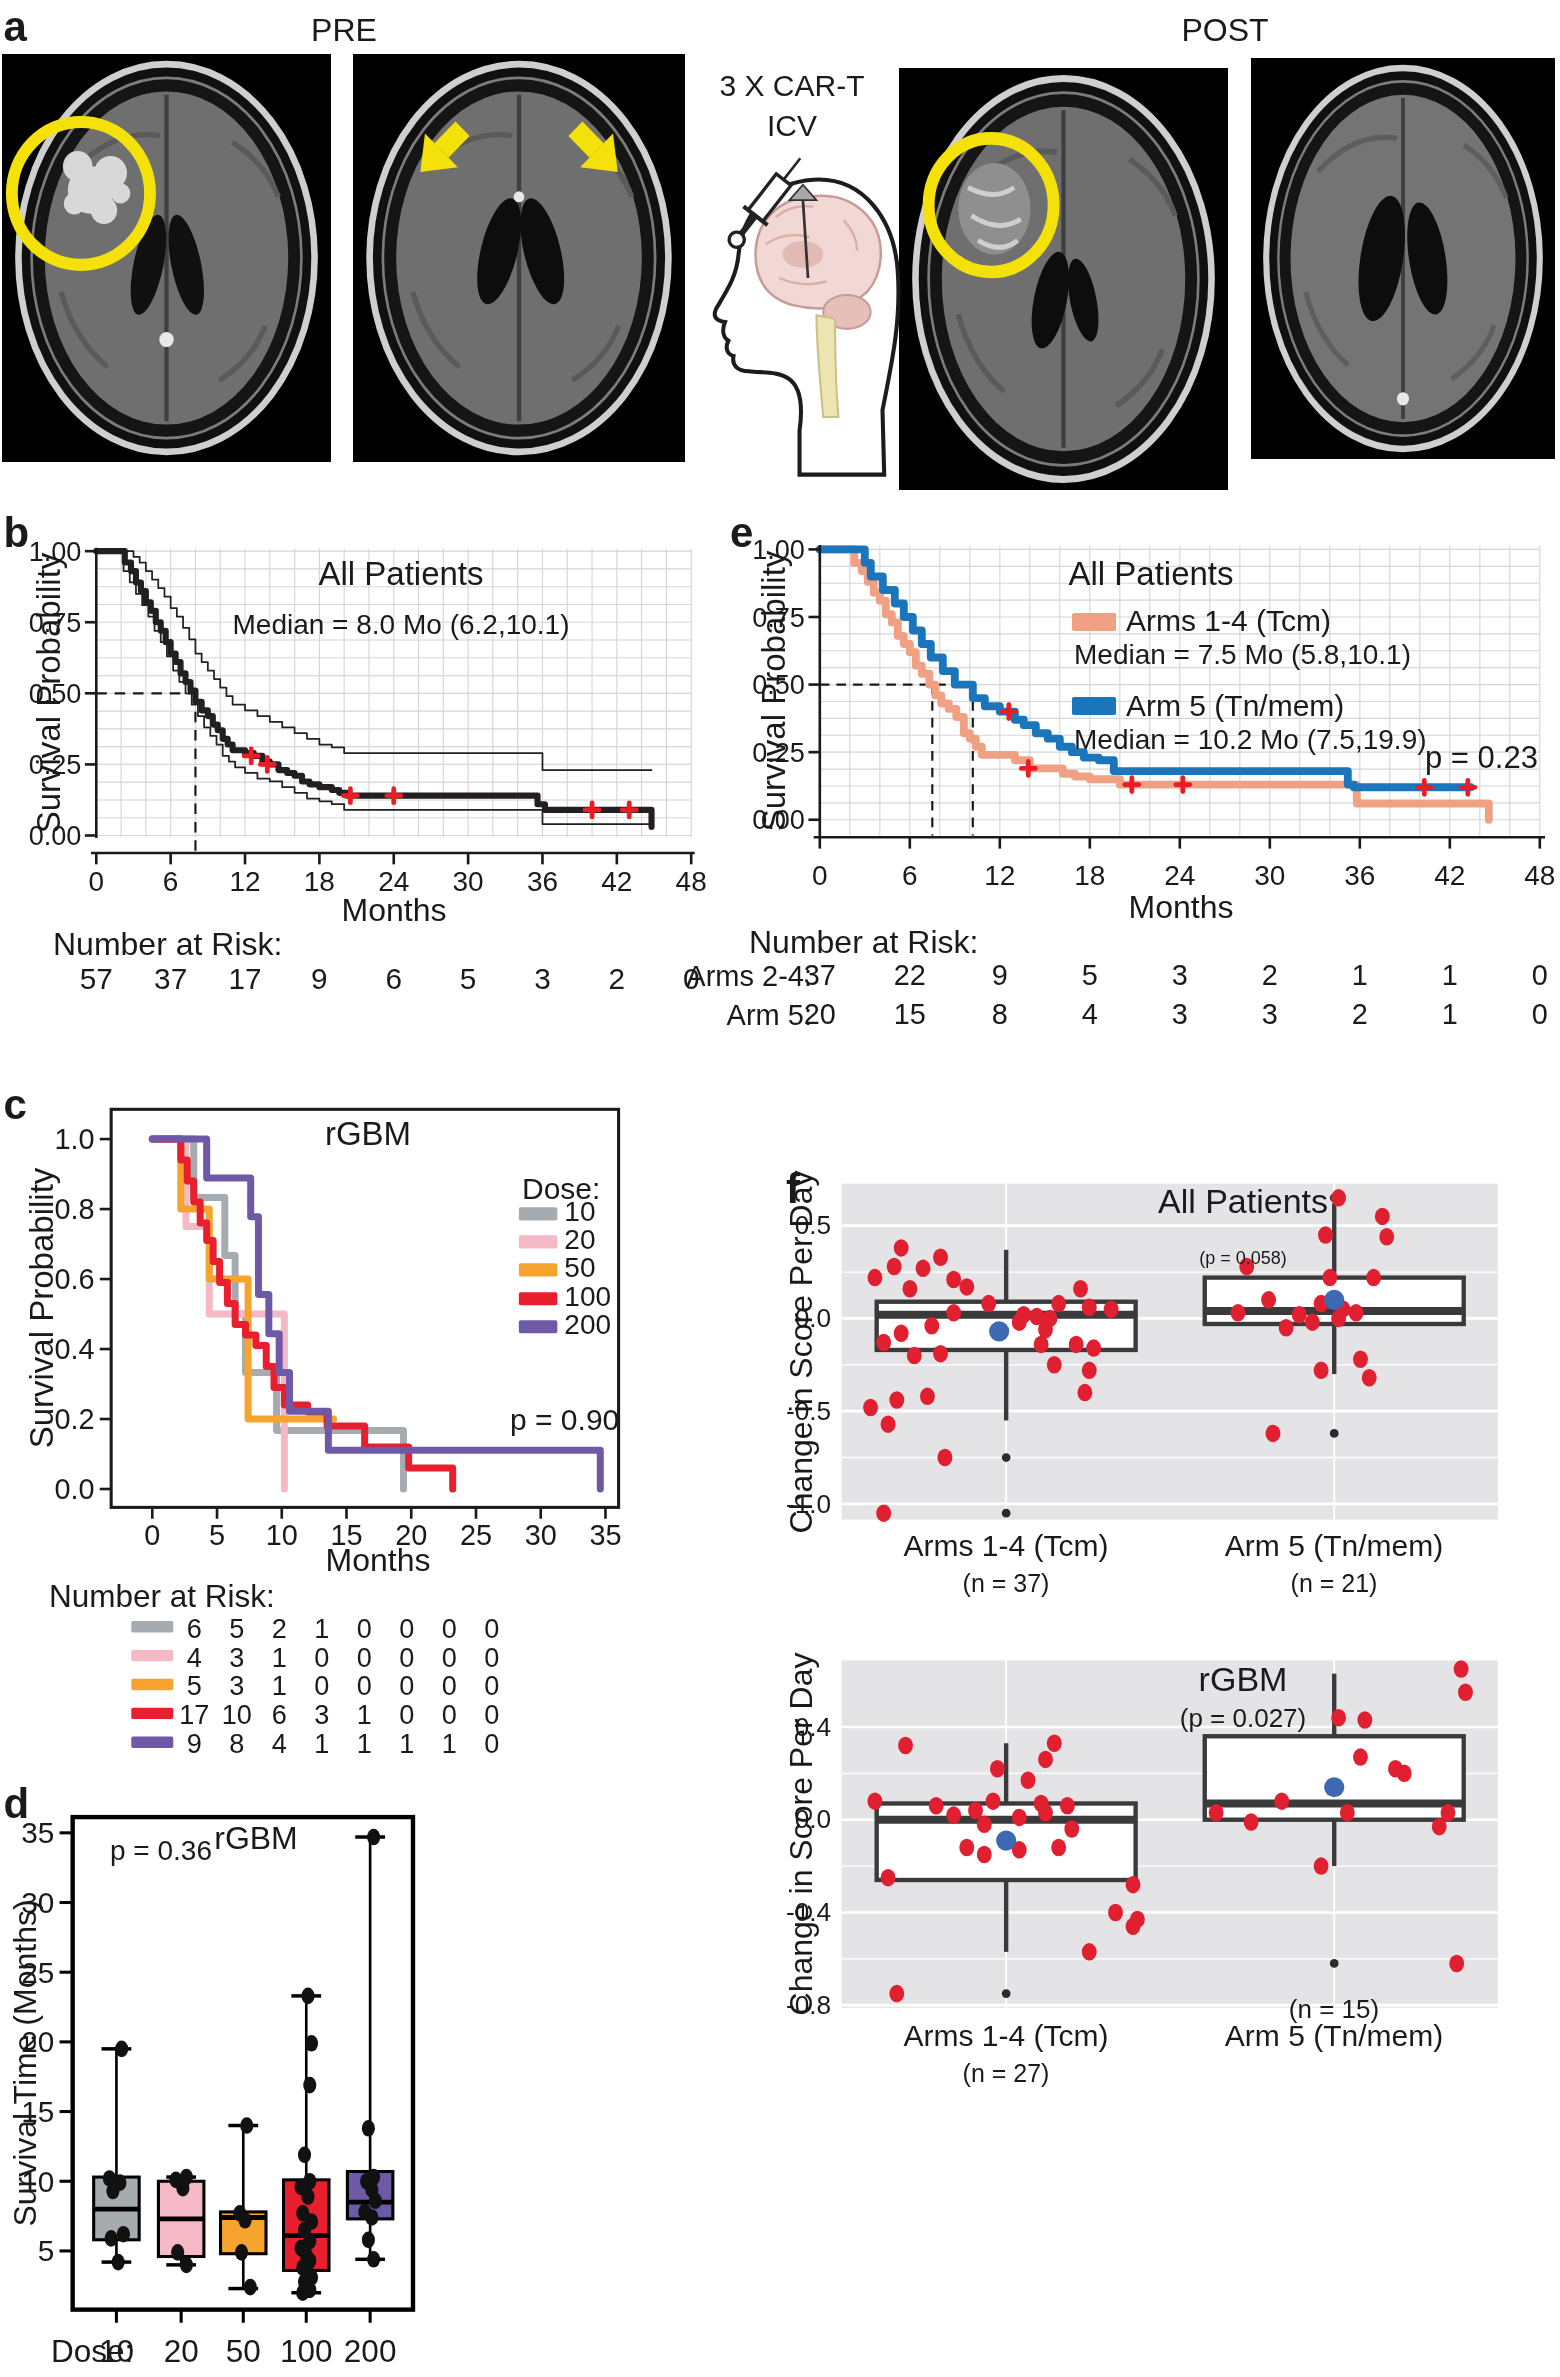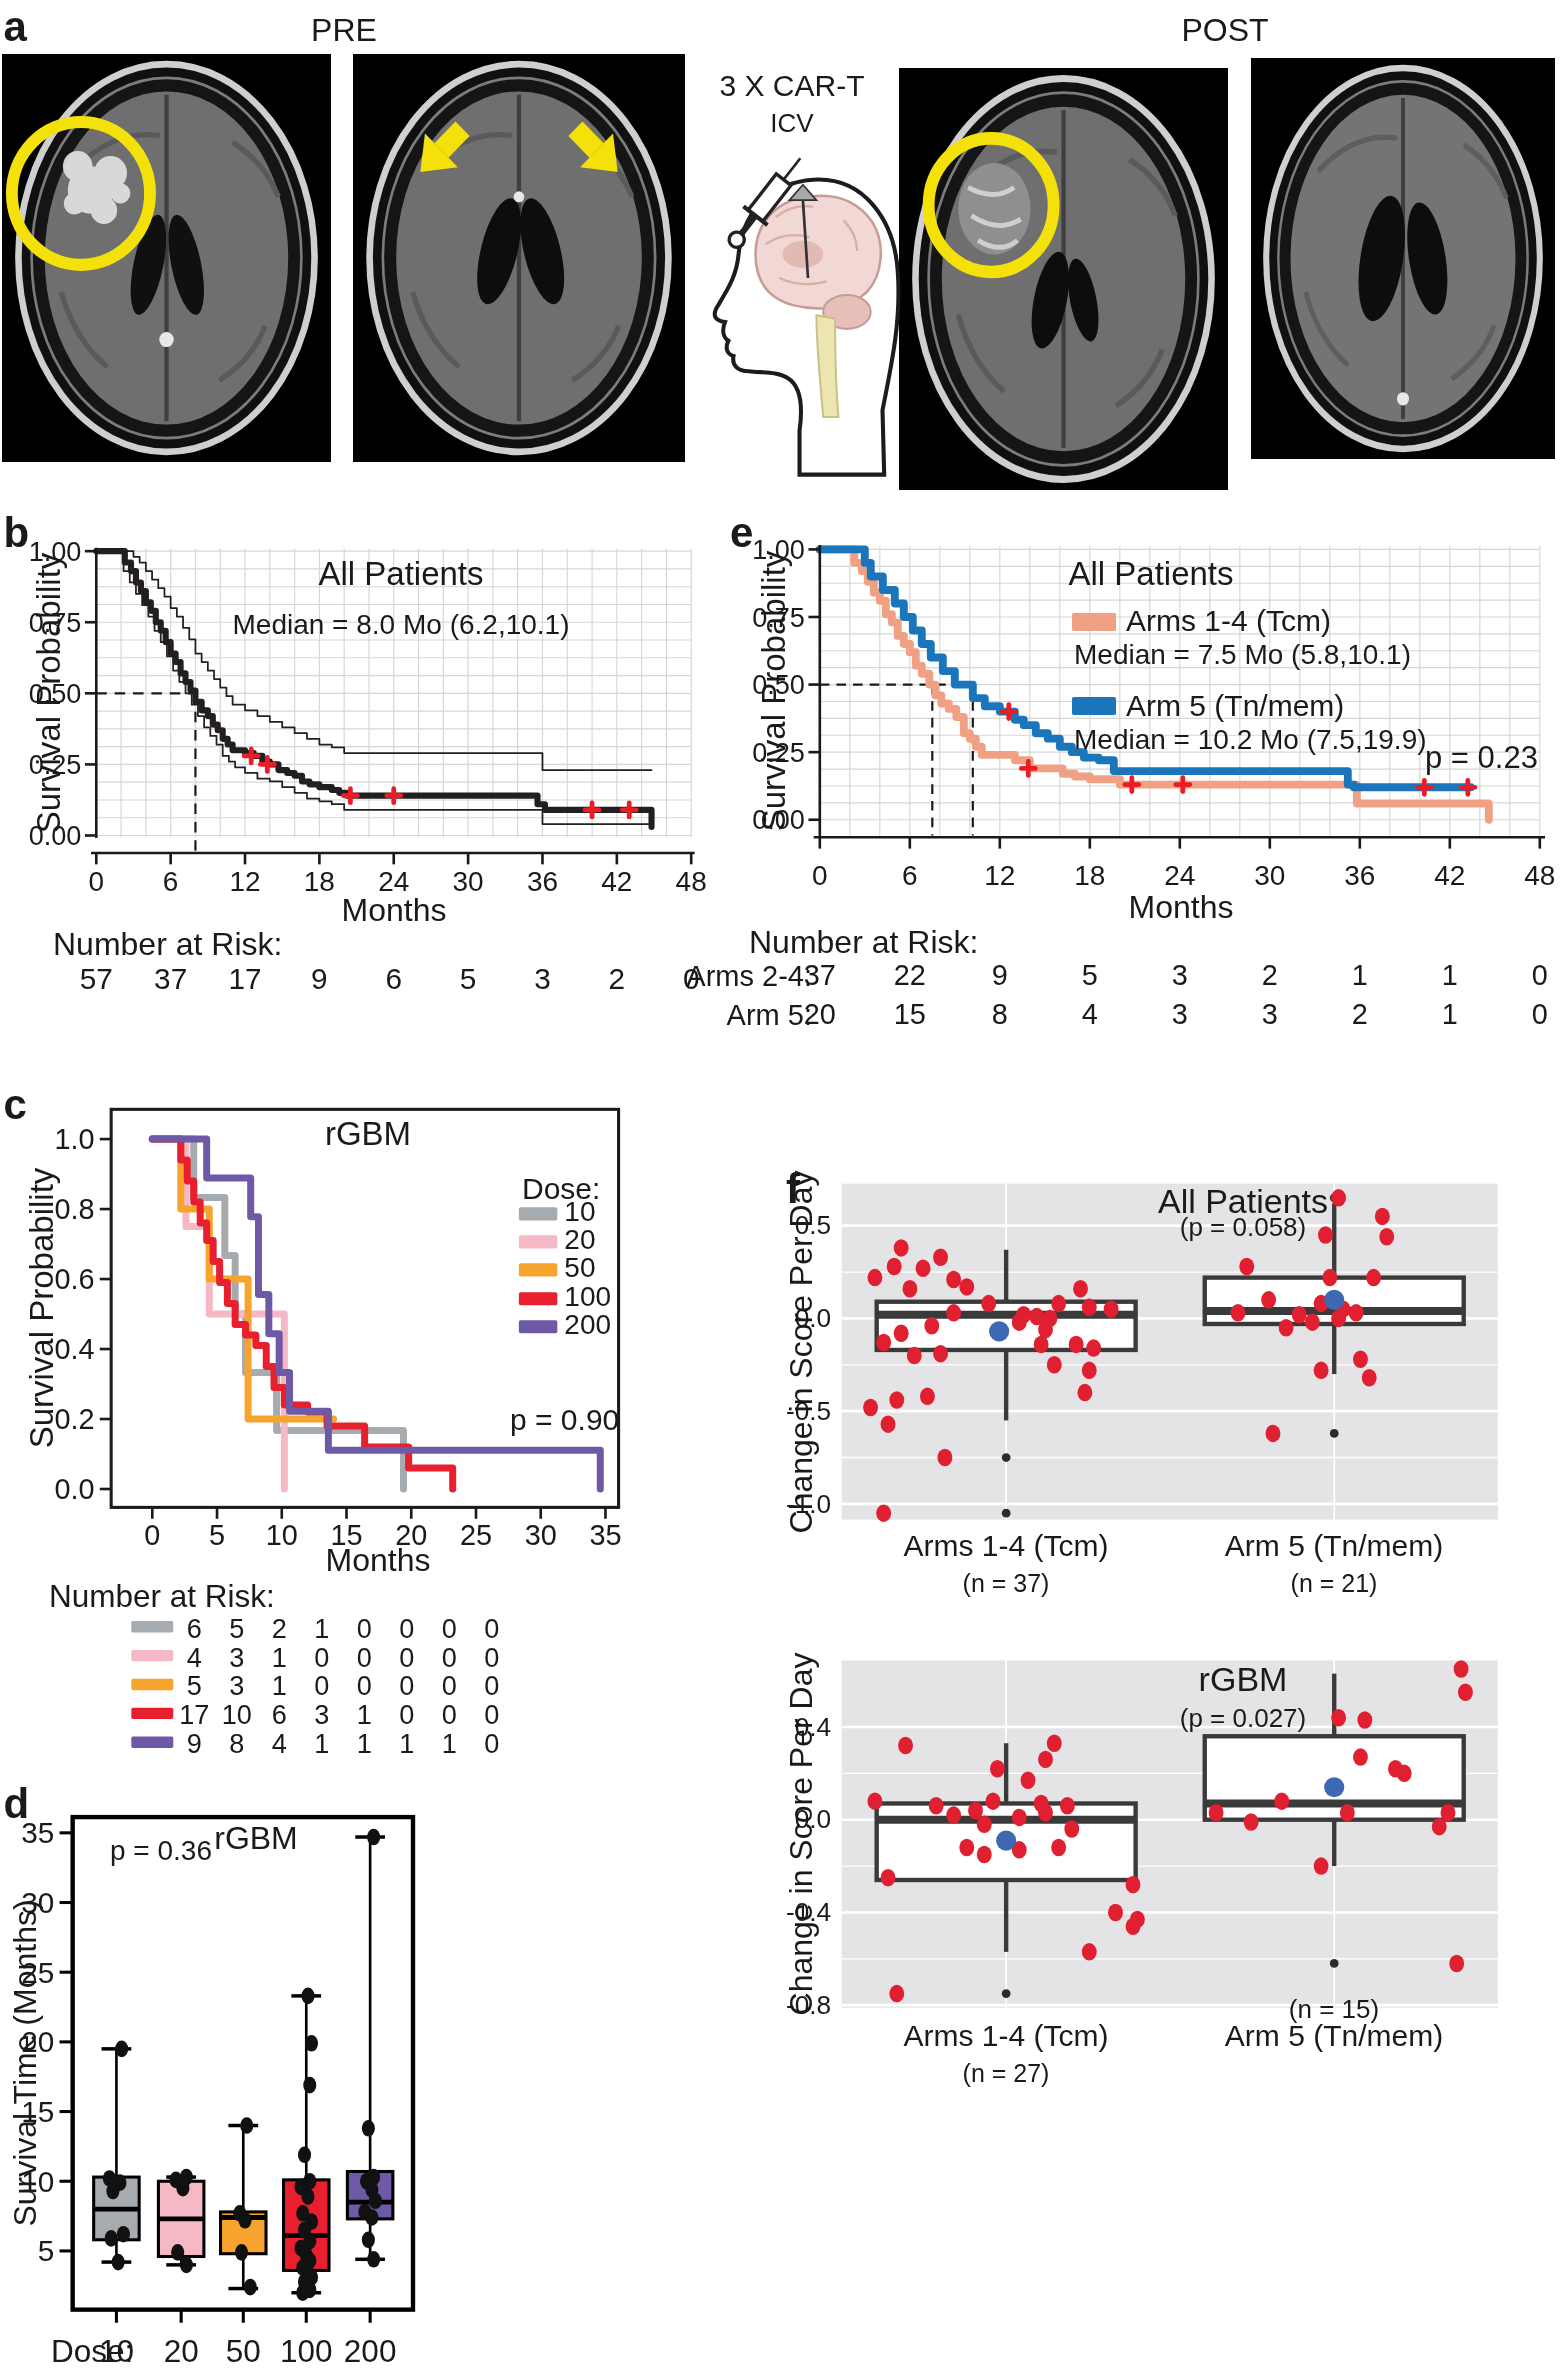--- a/index.html
+++ b/index.html
@@ -570,21 +570,21 @@
       <ellipse cx="1645" cy="2087.95" rx="8.5" ry="10" fill="#E02030"></ellipse>
       <ellipse cx="1510" cy="2133" rx="8.5" ry="10" fill="#E02030"></ellipse>
       <ellipse cx="1665" cy="2244.3" rx="8.5" ry="10" fill="#E02030"></ellipse>
       <circle cx="1525" cy="2042.9" r="11.5" fill="#3E68B1"></circle>
     </svg>
 
   <div class="ov b" style="left:3.5px;top:5.3px;font-size:42px">a</div>
   <div class="ov cx" style="left:344px;top:14px;font-size:32px">PRE</div>
   <div class="ov cx" style="left:1225px;top:14px;font-size:32px">POST</div>
   <div class="ov cx" style="left:792px;top:70px;font-size:30px">3 X CAR-T</div>
-  <div class="ov cx" style="left:792px;top:110px;font-size:26px">ICV</div>
+  <div class="ov cx" style="left:792px;top:110px;font-size:30px">ICV</div>
 
   <div class="mri" style="left:1.8px;top:54px;width:329px;height:408px">
     <svg viewBox="0 0 100 120" preserveAspectRatio="none">
       <rect width="100" height="120" fill="#000"></rect>
       <ellipse cx="50" cy="60" rx="45" ry="57" fill="#101010" stroke="#cfcfcf" stroke-width="2"></ellipse>
       <ellipse cx="50" cy="60" rx="41" ry="53" fill="#151515" stroke="#7c7c7c" stroke-width="0.8"></ellipse>
       <ellipse cx="50" cy="60" rx="37" ry="49" fill="#6f6f6f"></ellipse>
       <line x1="50" y1="12" x2="50" y2="108" stroke="#3f3f3f" stroke-width="1.3"></line>
       <path d="M22 34 q12 -12 26 -10 M70 26 q10 6 14 16 M18 70 q4 14 14 22 M66 96 q10 -6 14 -16" stroke="#5a5a5a" stroke-width="1.6" fill="none"></path>
       <ellipse cx="44.5" cy="62" rx="4.5" ry="15" fill="#101010" transform="rotate(12 44.5 62)"></ellipse>
@@ -711,21 +711,21 @@
   <div class="ov" style="left:49px;top:1580px;font-size:31.5px">Number at Risk:</div>
 
   <div class="ov b" style="left:3.5px;top:1782px;font-size:42px">d</div>
   <div class="ov cx" style="left:256px;top:1822px;font-size:32px">rGBM</div>
   <div class="ov" style="left:110px;top:1836px;font-size:28px">p = 0.36</div>
   <div class="ov rot" style="left:26px;top:2063px;font-size:32px">Survival Time (Months)</div>
   <div class="ov" style="left:51px;top:2335px;font-size:31.5px">Dose:</div>
 
   <div class="ov b" style="left:786px;top:1167px;font-size:42px">f</div>
   <div class="ov cx" style="left:1243px;top:1183px;font-size:34px">All Patients</div>
-  <div class="ov cx" style="left:1243px;top:1214px;font-size:26px">(p = 0.058)</div>
+  <div class="ov cx" style="left:1243px;top:1249px;font-size:18px">(p = 0.058)</div>
   <div class="ov rot" style="left:802px;top:1352px;font-size:32px">Change in Score Per Day</div>
   <div class="ov cx" style="left:1006px;top:1530px;font-size:30px">Arms 1-4 (Tcm)</div>
   <div class="ov cx" style="left:1006px;top:1570px;font-size:25px">(n = 37)</div>
   <div class="ov cx" style="left:1334px;top:1530px;font-size:30px">Arm 5 (Tn/mem)</div>
   <div class="ov cx" style="left:1334px;top:1570px;font-size:25px">(n = 21)</div>
   <div class="ov cx" style="left:1243px;top:1661px;font-size:34px">rGBM</div>
   <div class="ov cx" style="left:1243px;top:1705px;font-size:26px">(p = 0.027)</div>
   <div class="ov rot" style="left:802px;top:1834px;font-size:32px">Change in Score Per Day</div>
   <div class="ov cx" style="left:1006px;top:2020px;font-size:30px">Arms 1-4 (Tcm)</div>
   <div class="ov cx" style="left:1006px;top:2060px;font-size:25px">(n = 27)</div>

